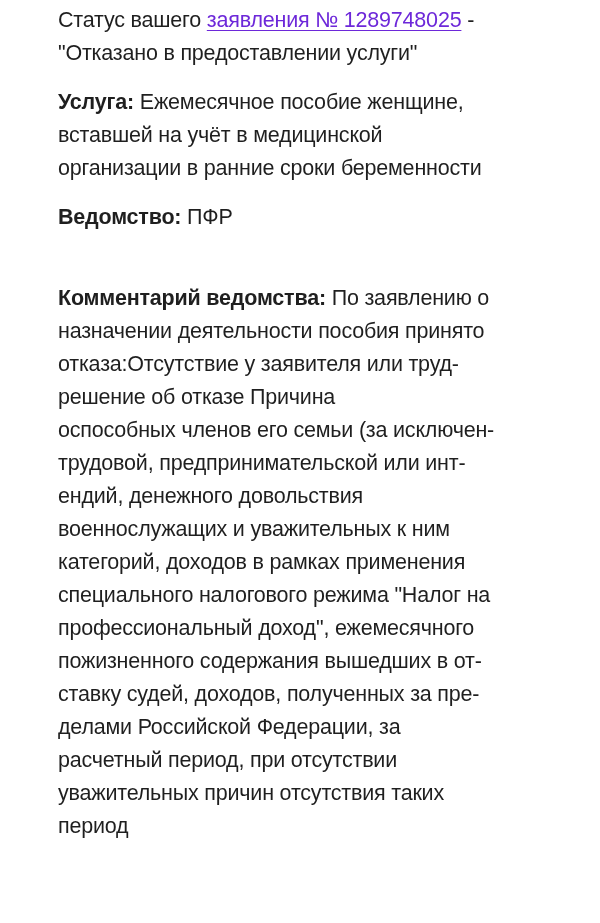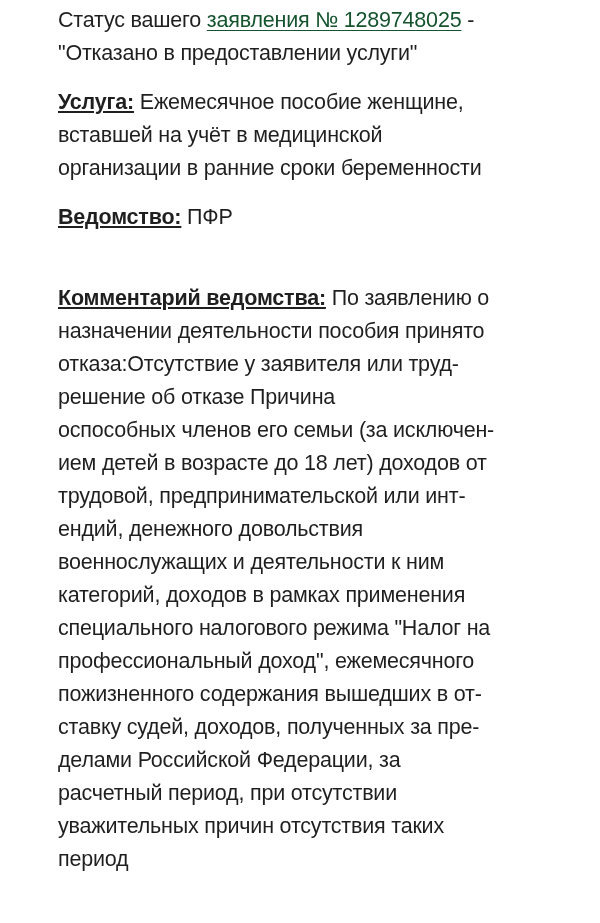--- a/index.html
+++ b/index.html
@@ -20,23 +20,23 @@
     top: 4px;
     width: 530px;
     font-size: 21.5px;
     line-height: 33px;
     letter-spacing: -0.2px;
   }
   .para { margin: 0; }
   .line { display: block; white-space: nowrap; }
   .gap-small { height: 16px; }
   .gap-large { height: 48px; }
-  .label { font-weight: bold; text-decoration: underline; }
+  .label { font-weight: bold; }
   a.link {
-    color: #14532d;
+    color: #6d28d9;
     text-decoration: underline;
     text-decoration-thickness: 1px;
     text-underline-offset: 3px;
   }
 </style>
 </head>
 <body>
 
 <div class="content">
 
@@ -60,24 +60,23 @@
   </p>
 
   <div class="gap-large"></div>
 
   <p class="para">
     <span class="line"><span class="label">Комментарий ведомства:</span><span> По заявлению о</span></span>
     <span class="line">назначении деятельности пособия принято</span>
     <span class="line">отказа:Отсутствие у заявителя или труд-</span>
     <span class="line">решение об отказе Причина</span>
     <span class="line">оспособных членов его семьи (за исключен-</span>
-    <span class="line">ием детей в возрасте до 18 лет) доходов от</span>
     <span class="line">трудовой, предпринимательской или инт-</span>
     <span class="line">ендий, денежного довольствия</span>
-    <span class="line">военнослужащих и деятельности к ним</span>
+    <span class="line">военнослужащих и уважительных к ним</span>
     <span class="line">категорий, доходов в рамках применения</span>
     <span class="line">специального налогового режима "Налог на</span>
     <span class="line">профессиональный доход", ежемесячного</span>
     <span class="line">пожизненного содержания вышедших в от-</span>
     <span class="line">ставку судей, доходов, полученных за пре-</span>
     <span class="line">делами Российской Федерации, за</span>
     <span class="line">расчетный период, при отсутствии</span>
     <span class="line">уважительных причин отсутствия таких</span>
     <span class="line">период</span>
   </p>

